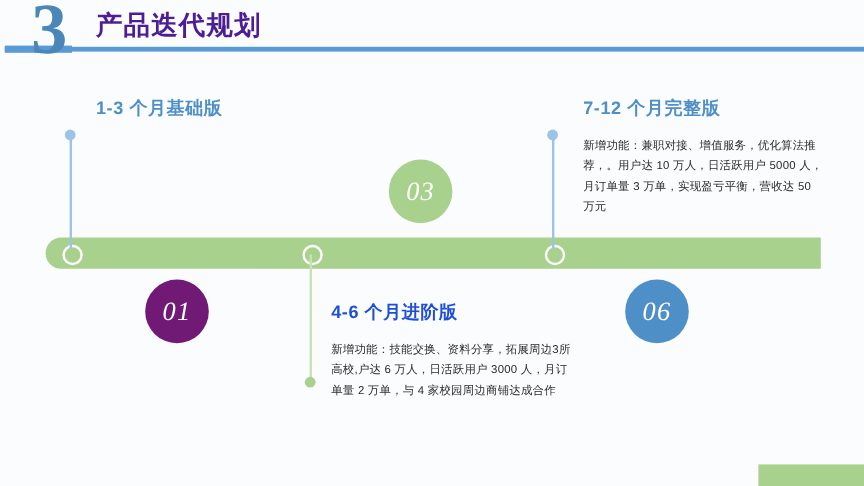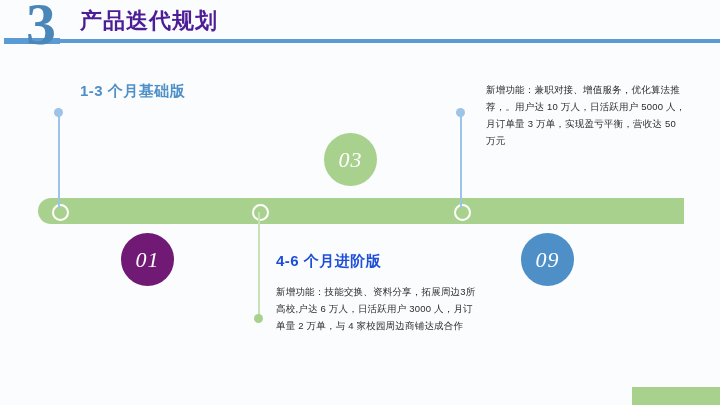--- a/index.html
+++ b/index.html
@@ -188,31 +188,32 @@
   <div class="conn blue conn-3"></div>
   <div class="dot blue dot-3"></div>
 
   <div class="circle c01">
     <span>01</span>
   </div>
   <div class="circle c02">
     <span>03</span>
   </div>
   <div class="circle c03">
-    <span>09</span>
+    <span>06</span>
   </div>
 
   <div class="block blk-1">
     <p class="block-title blue">1-3 个月基础版</p>
   </div>
 
   <div class="block blk-2">
     <p class="block-title green">4-6 个月进阶版</p>
     <p class="block-body">新增功能：技能交换、资料分享，拓展周边3所高校,户达 6 万人，日活跃用户 3000 人，月订单量 2 万单，与 4 家校园周边商铺达成合作</p>
   </div>
 
   <div class="block blk-3">
+    <p class="block-title blue">7-12 个月完整版</p>
     <p class="block-body">新增功能：兼职对接、增值服务，优化算法推荐，。用户达 10 万人，日活跃用户 5000 人，月订单量 3 万单，实现盈亏平衡，营收达 50 万元</p>
   </div>
 
   <div class="accent-br"></div>
 
 </div>
 
 </body></html>

